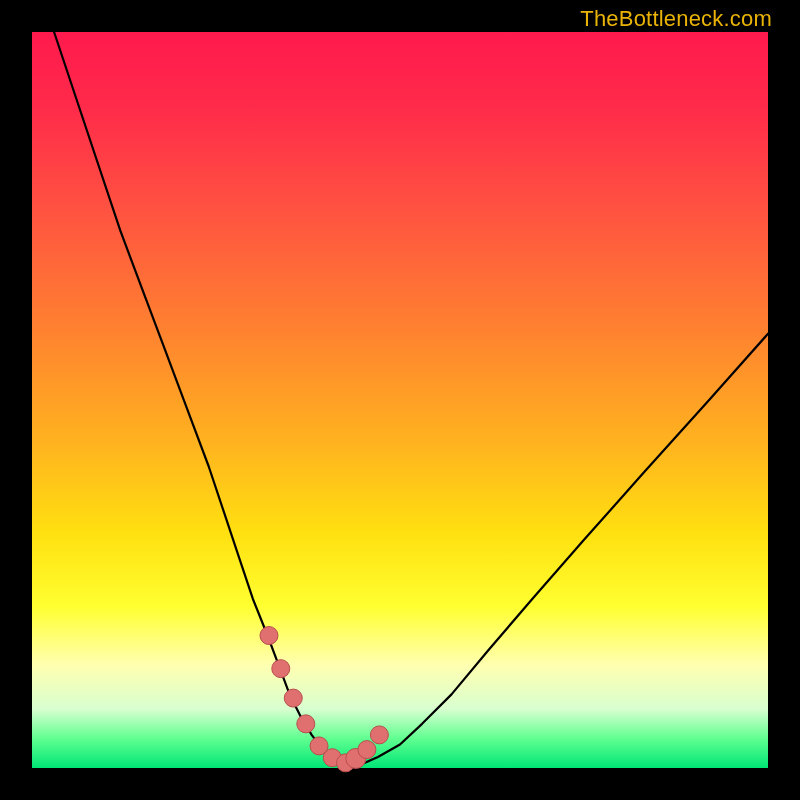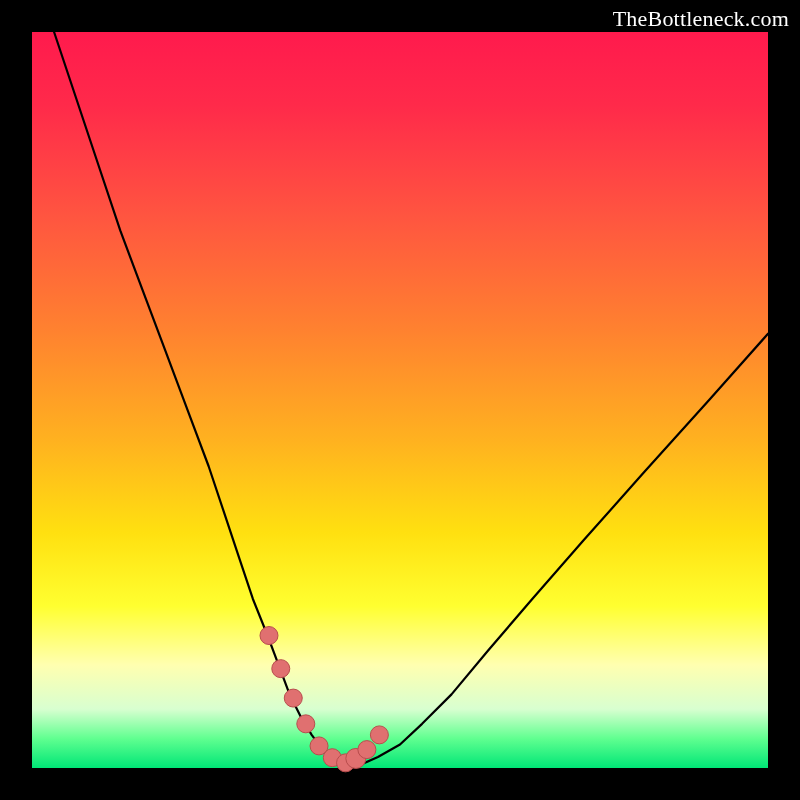--- a/index.html
+++ b/index.html
@@ -34,28 +34,27 @@
       #ffe010 68%,
       #ffff30 78%,
       #ffffb0 86%,
       #d8ffd0 92%,
       #60ff90 96%,
       #00e676 100%);
   }
   .watermark {
     position: absolute;
     top: 6px;
-    right: 11px;
-    color: #ffffff;
+    right: 28px;
+    color: #eab308;
     font-size: 22px;
     font-weight: 500;
     letter-spacing: 0.2px;
     user-select: none;
     pointer-events: none;
-    font-family: Liberation Serif, serif;
   }
   svg.curve {
     position: absolute;
     left: 0;
     top: 0;
     width: 736px;
     height: 736px;
     overflow: visible;
   }
   .series-line {

